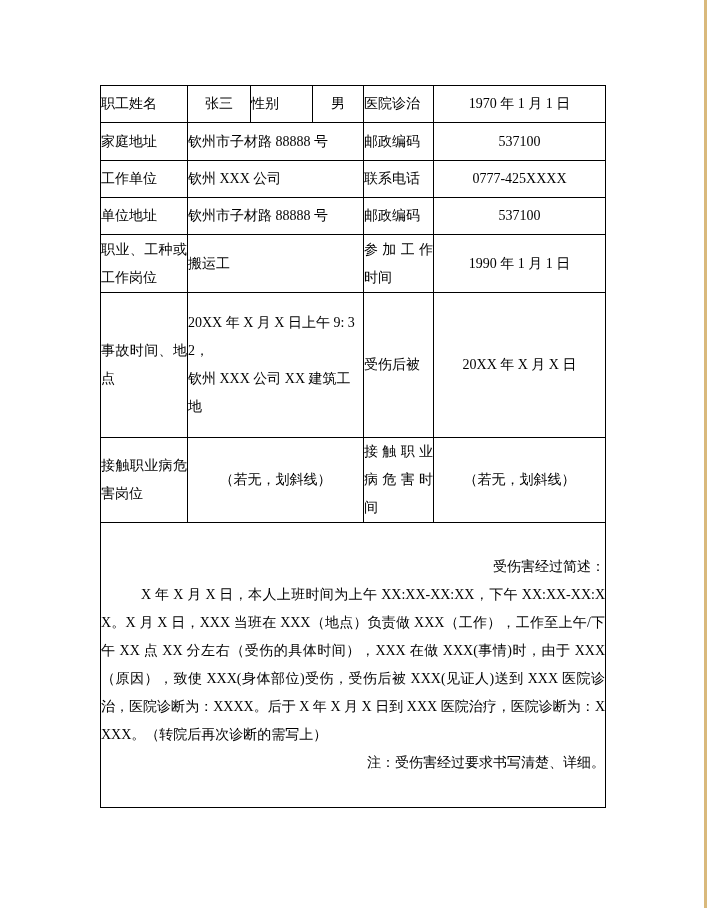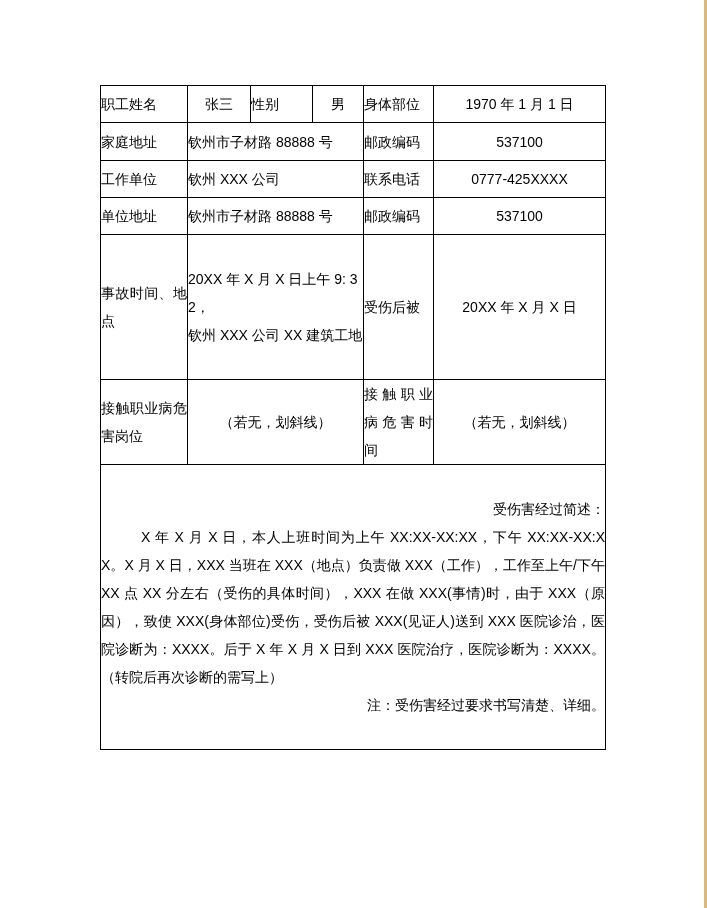--- a/index.html
+++ b/index.html
@@ -6,21 +6,21 @@
     margin: 0;
     padding: 0;
     background: #ffffff;
   }
   .page {
     position: relative;
     width: 707px;
     height: 908px;
     background: #ffffff;
     overflow: hidden;
-    font-family: Liberation Sans, sans-serif;
+    font-family: Liberation Serif, serif;
     color: #000000;
   }
   .edge-strip {
     position: absolute;
     top: 0;
     right: 0;
     width: 3px;
     height: 908px;
     background: #d9b97c;
   }
@@ -95,21 +95,21 @@
       <col style="width:70px">
       <col style="width:172px">
     </colgroup>
 
     <tbody>
         <tr class="r1">
       <td class="lab1">职工姓名</td>
       <td class="val-center">张三</td>
       <td class="lab3">性别</td>
       <td class="val-center">男</td>
-      <td class="lab3">身体部位</td>
+      <td class="lab3">医院诊治</td>
       <td class="val-center">1970 年 1 月 1 日</td>
     </tr>
 
 
     <tr class="r3">
       <td class="lab1">家庭地址</td>
       <td class="val-left" colspan="3">钦州市子材路 88888 号</td>
       <td class="lab3">邮政编码</td>
       <td class="val-center">537100</td>
     </tr>
@@ -121,20 +121,26 @@
       <td class="val-center">0777-425XXXX</td>
     </tr>
 
     <tr class="r5">
       <td class="lab1">单位地址</td>
       <td class="val-left" colspan="3">钦州市子材路 88888 号</td>
       <td class="lab3">邮政编码</td>
       <td class="val-center">537100</td>
     </tr>
 
+    <tr class="r6">
+      <td class="lab1">职业、工种或工作岗位</td>
+      <td class="val-left" colspan="3">搬运工</td>
+      <td class="lab3">参加工作时间</td>
+      <td class="val-center">1990 年 1 月 1 日</td>
+    </tr>
 
     <tr class="r7">
       <td class="lab1">事故时间、地点</td>
       <td class="val-tight" colspan="3">
         <div>20XX 年 X 月 X 日上午 9: 32，</div>
         <div>钦州 XXX 公司 XX 建筑工地</div>
       </td>
       <td class="lab3">受伤后被</td>
       <td class="val-center">20XX 年 X 月 X 日</td>
     </tr>

